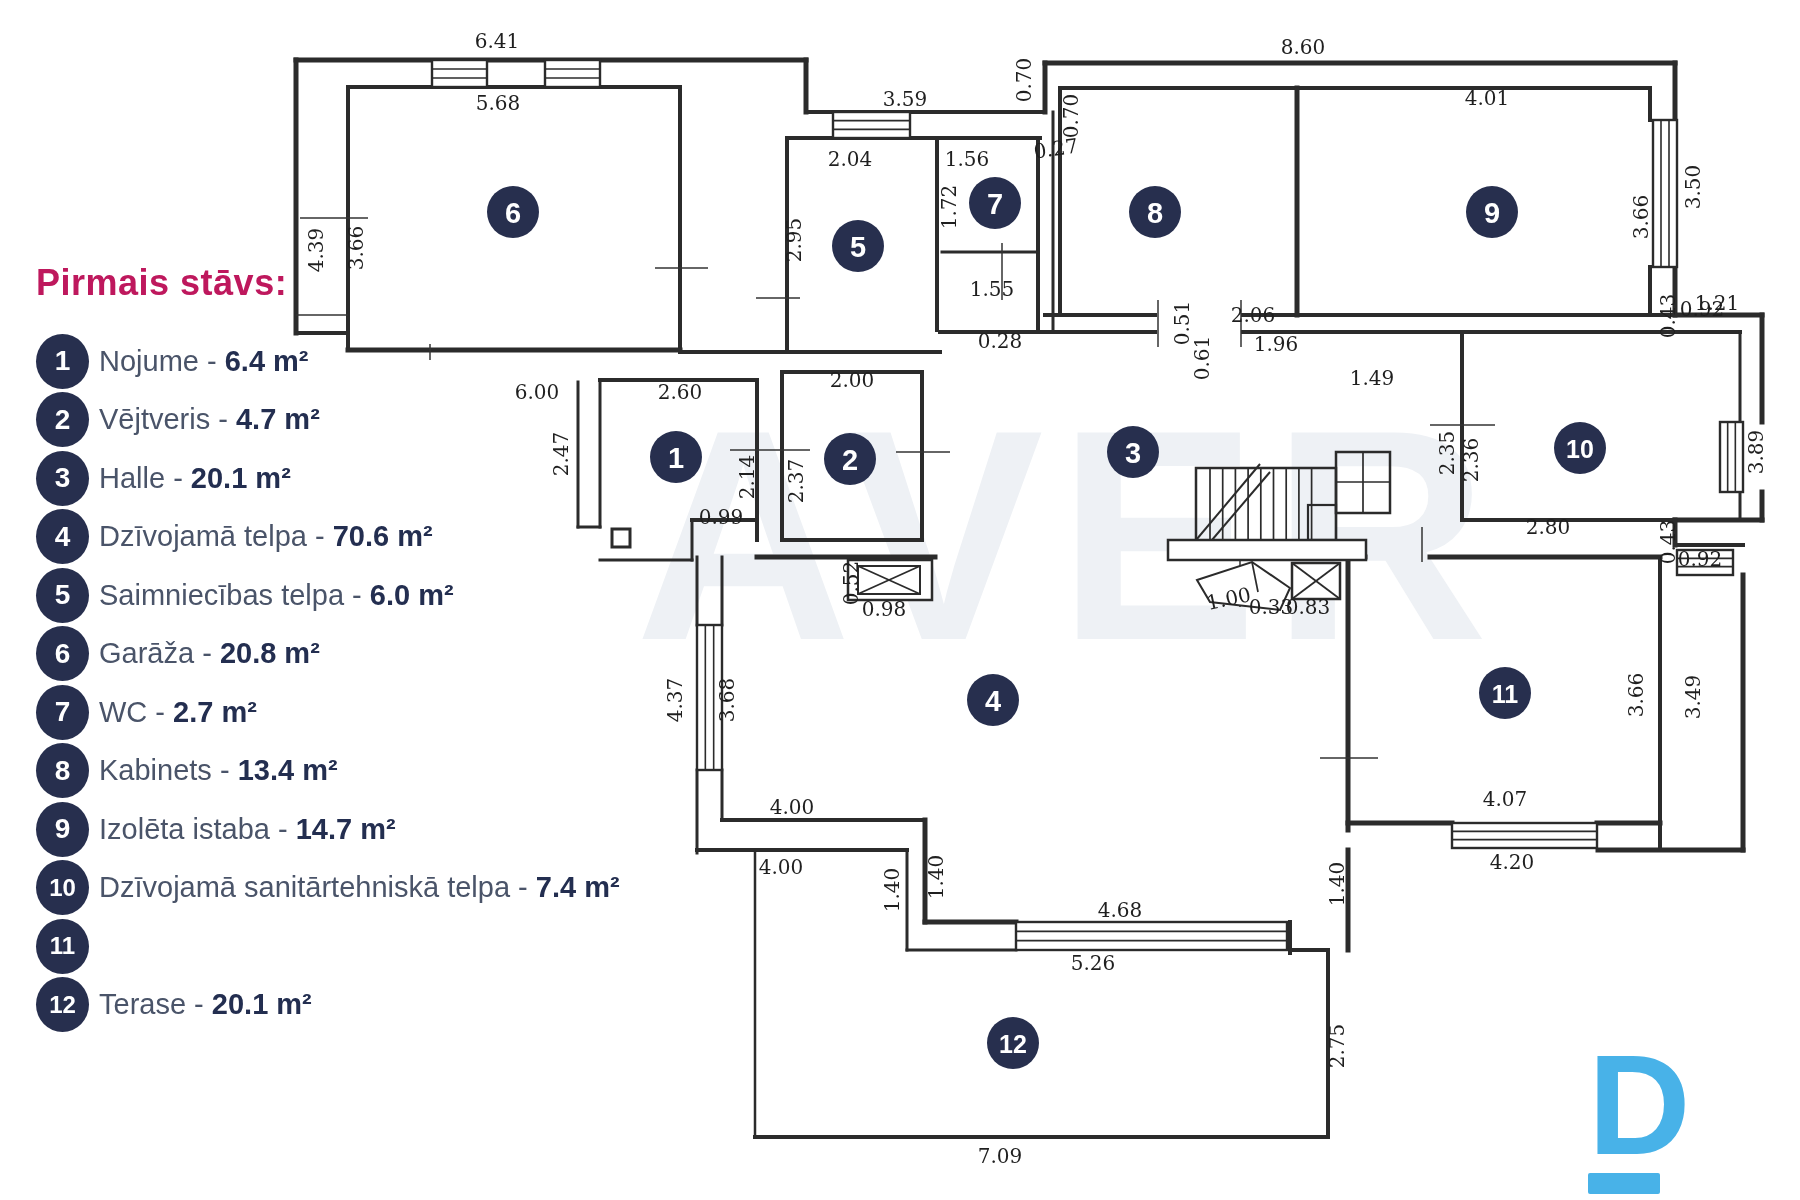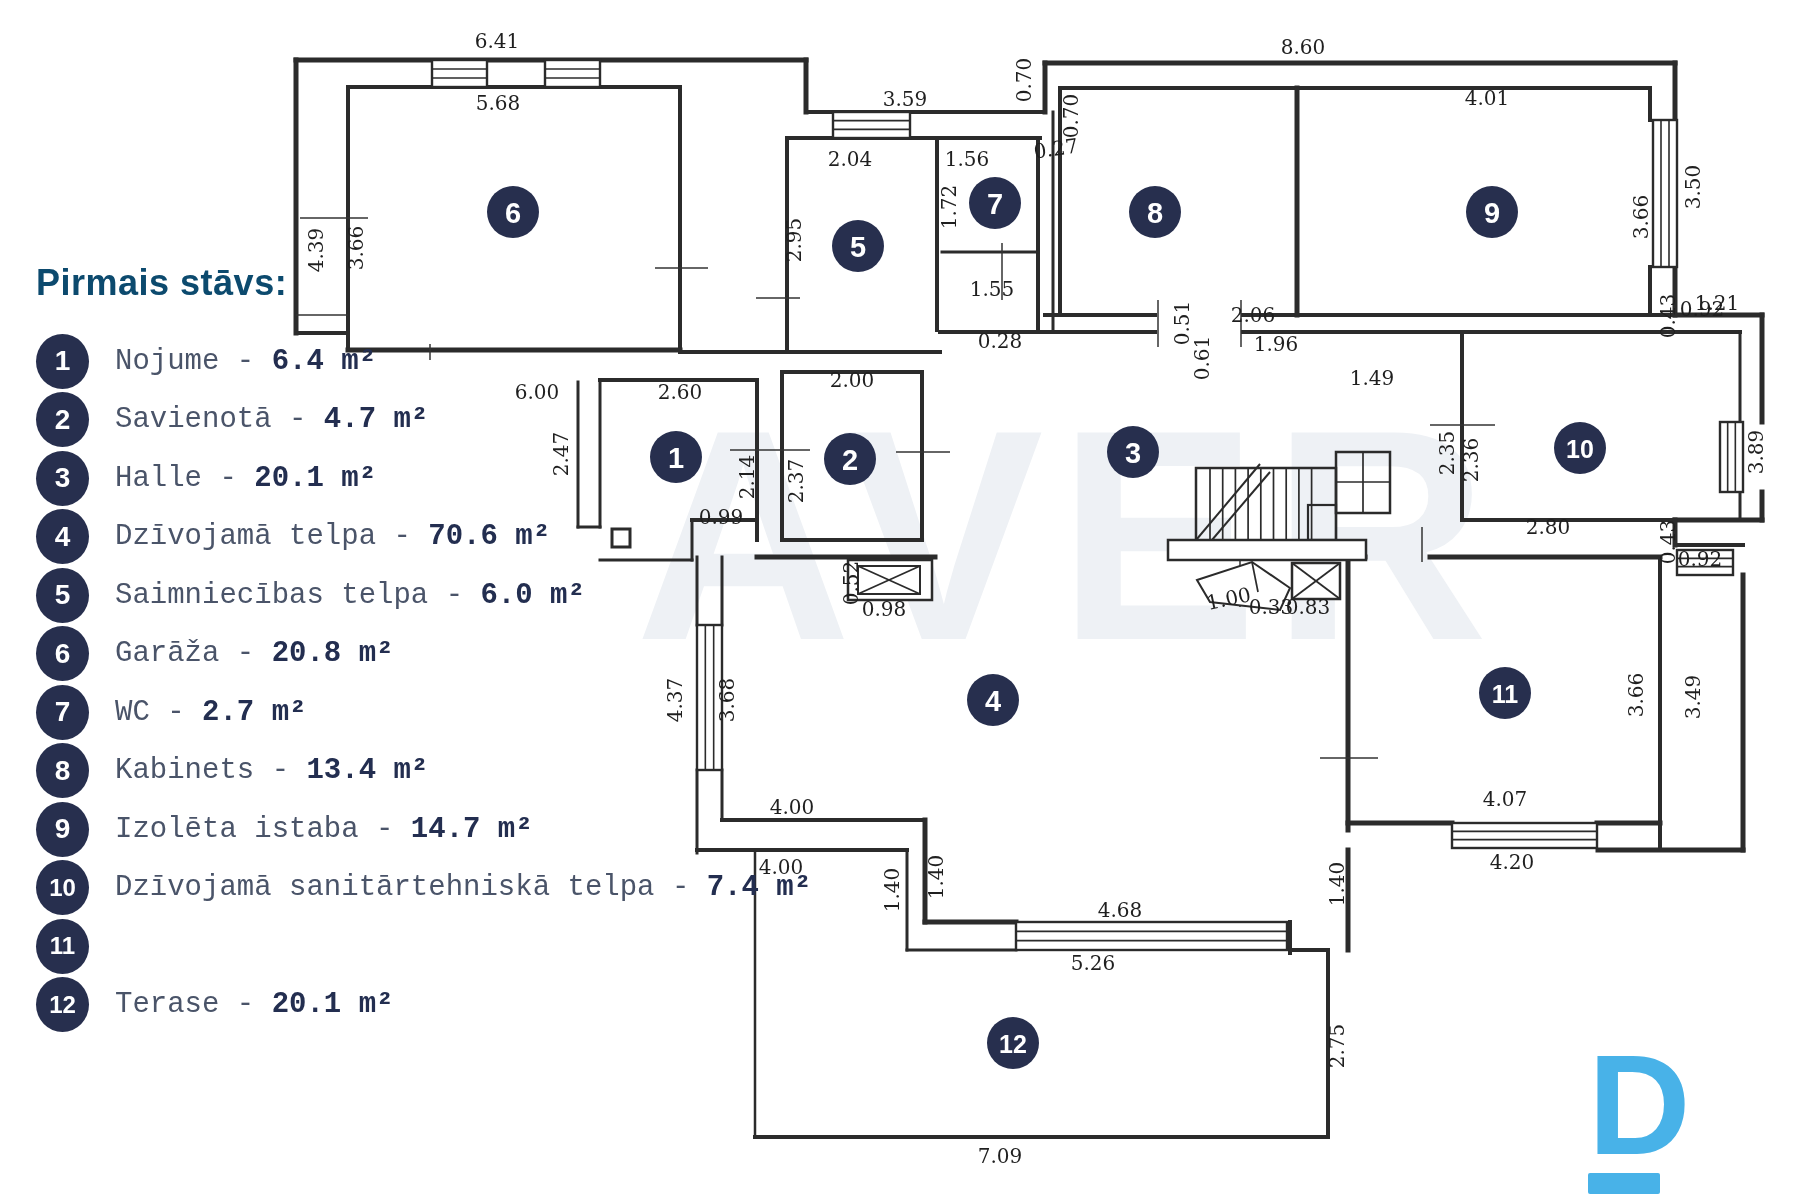--- a/index.html
+++ b/index.html
@@ -3,27 +3,27 @@
 <meta charset="utf-8">
 <style>
   html,body{margin:0;padding:0;background:#ffffff;}
   .stage{position:relative;width:1800px;height:1200px;background:#fff;overflow:hidden;
          font-family:"Liberation Sans",sans-serif;}
   .watermark{position:absolute;left:590px;top:385px;z-index:0;
              font-family:"Liberation Sans",sans-serif;font-weight:800;font-size:300px;
              letter-spacing:14px;color:#eef1f5;line-height:1;user-select:none;margin-left:45px;}
   svg.plan{position:absolute;left:0;top:0;z-index:1;}
   .legend{position:absolute;left:36px;top:262px;z-index:2;}
-  .legend h1{margin:0 0 30px 0;font-size:36px;font-weight:800;color:#0c4a6e;letter-spacing:.5px;}
+  .legend h1{margin:0 0 30px 0;font-size:36px;font-weight:800;color:#be185d;letter-spacing:.5px;}
   .lrow{display:flex;align-items:center;height:54px;margin-bottom:4.5px;}
   .lbadge{flex:0 0 auto;width:53px;height:55px;border-radius:50%;background:#272f4e;color:#fff;
           display:flex;align-items:center;justify-content:center;
           font-weight:700;font-size:28px;}
   .lbadge.two{font-size:24px;}
-  .ltext{margin-left:26px;font-size:29px;color:#4a5469;white-space:nowrap;font-family:Liberation Mono, monospace;}
+  .ltext{margin-left:10px;font-size:29px;color:#4a5469;white-space:nowrap;}
   .ltext b{color:#232e50;font-weight:700;}
   .logo{position:absolute;left:1588px;top:1050px;z-index:2;color:#48b2e8;}
   .logo-d{font-weight:800;font-size:142px;line-height:.78;font-family:"Liberation Sans",sans-serif;}
   .logo-bar{width:72px;height:21px;background:#48b2e8;margin-top:12px;border-radius:2px;}
 </style>
 </head>
 <body>
 
 <div class="stage">
   <div class="watermark">AVER</div>
@@ -258,21 +258,21 @@
     </svg>
   <div class="legend">
     <h1>Pirmais stāvs:</h1>
     <div id="legend-items">
         <div class="lrow">
           <span class="lbadge">1</span>
           <span class="ltext"><span>Nojume - </span><b>6.4 m²</b></span>
         </div>
         <div class="lrow">
           <span class="lbadge">2</span>
-          <span class="ltext"><span>Savienotā - </span><b>4.7 m²</b></span>
+          <span class="ltext"><span>Vējtveris - </span><b>4.7 m²</b></span>
         </div>
         <div class="lrow">
           <span class="lbadge">3</span>
           <span class="ltext"><span>Halle - </span><b>20.1 m²</b></span>
         </div>
         <div class="lrow">
           <span class="lbadge">4</span>
           <span class="ltext"><span>Dzīvojamā telpa - </span><b>70.6 m²</b></span>
         </div>
         <div class="lrow">

